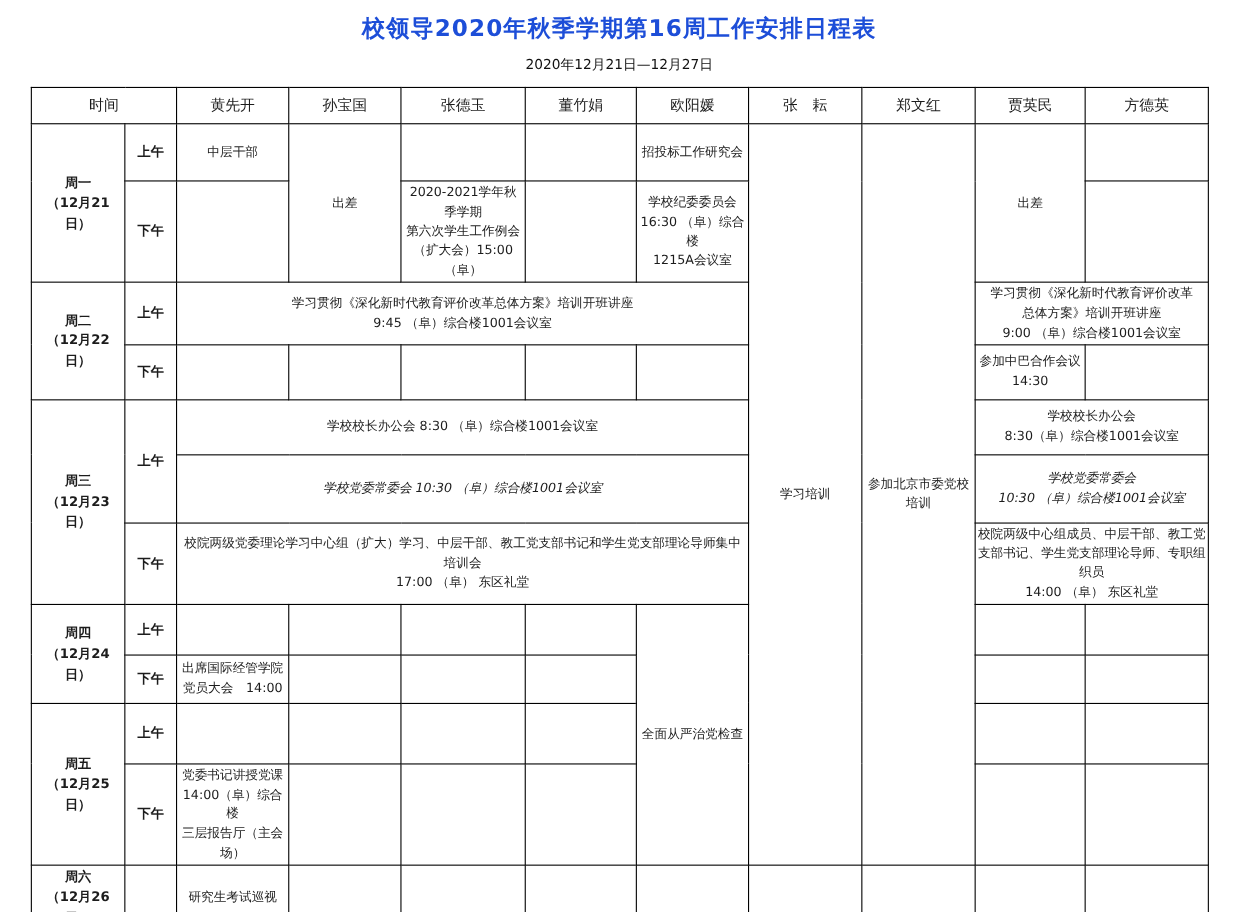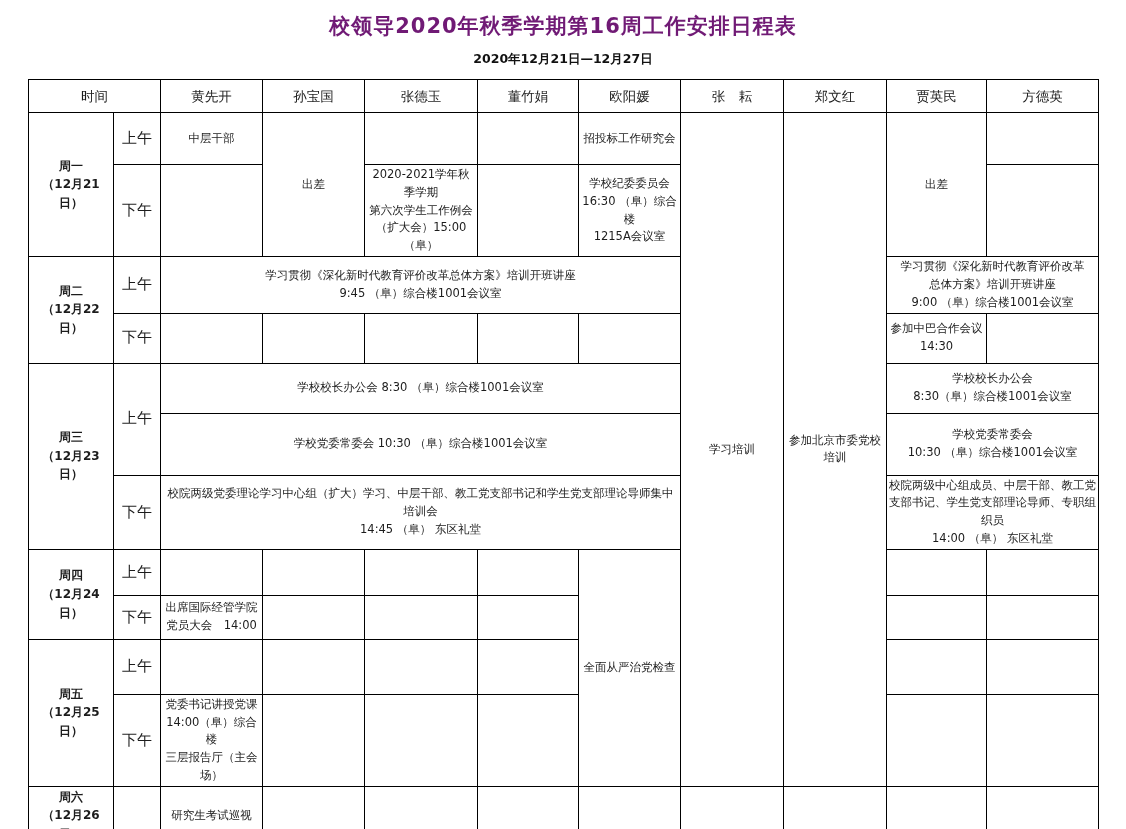--- a/index.html
+++ b/index.html
@@ -11,25 +11,25 @@
     color: #1c1c1c;
     overflow: hidden;
   }
   .page { width: 1126px; height: 829px; position: relative; }
   .doc-title {
     text-align: center;
     font-weight: bold;
     font-size: 21px;
     padding-top: 12px;
     letter-spacing: 1px;
-    color: #701a75;
+    color: #1d4ed8;
   }
   .doc-subtitle {
     text-align: center;
-    font-weight: bold;
+    font-weight: normal;
     font-size: 12.5px;
     margin-top: 11px;
     color: #111;
   }
   table.schedule {
     border-collapse: collapse;
     table-layout: fixed;
     margin: 11px 0 0 28px;
     width: 1070px;
   }
@@ -43,21 +43,21 @@
     font-size: 11.5px;
     line-height: 1.55;
     color: #1c1c1c;
   }
   table.schedule th {
     font-size: 13.5px;
     font-weight: normal;
     height: 33px;
   }
   table.schedule td.day { font-weight: bold; font-size: 12px; }
-  table.schedule td.session { font-weight: normal; font-size: 15px; }
+  table.schedule td.session { font-weight: bold; font-size: 12px; }
   table.schedule td.event { font-weight: normal; }
 </style>
 </head>
 <body>
 
 <div class="page">
   <div class="doc-title">校领导2020年秋季学期第16周工作安排日程表</div>
   <div class="doc-subtitle">2020年12月21日—12月27日</div>
 
   <table class="schedule">
@@ -138,29 +138,29 @@
           <td class="empty"></td>
         </tr>
         <tr style="height: 50px;">
           <td rowspan="3" class="day">周三
 （12月23日）</td>
           <td rowspan="2" class="session">上午</td>
           <td colspan="5" class="event">学校校长办公会  8:30 （阜）综合楼1001会议室</td>
           <td colspan="2" class="event">学校校长办公会
 8:30（阜）综合楼1001会议室</td>
         </tr>
-        <tr style="height: 62px;">
+        <tr style="height: 62px; font-style: italic;">
           <td colspan="5" class="event">学校党委常委会  10:30 （阜）综合楼1001会议室</td>
           <td colspan="2" class="event">学校党委常委会
 10:30 （阜）综合楼1001会议室</td>
         </tr>
         <tr style="height: 70px;">
           <td class="session">下午</td>
           <td colspan="5" class="event">校院两级党委理论学习中心组（扩大）学习、中层干部、教工党支部书记和学生党支部理论导师集中培训会
-14:45 （阜）  东区礼堂</td>
+17:00 （阜）  东区礼堂</td>
           <td colspan="2" class="event">校院两级中心组成员、中层干部、教工党支部书记、学生党支部理论导师、专职组织员
 14:00 （阜）  东区礼堂</td>
         </tr>
         <tr style="height: 46px;">
           <td rowspan="2" class="day">周四
 （12月24日）</td>
           <td class="session">上午</td>
           <td class="empty"></td>
           <td class="empty"></td>
           <td class="empty"></td>

